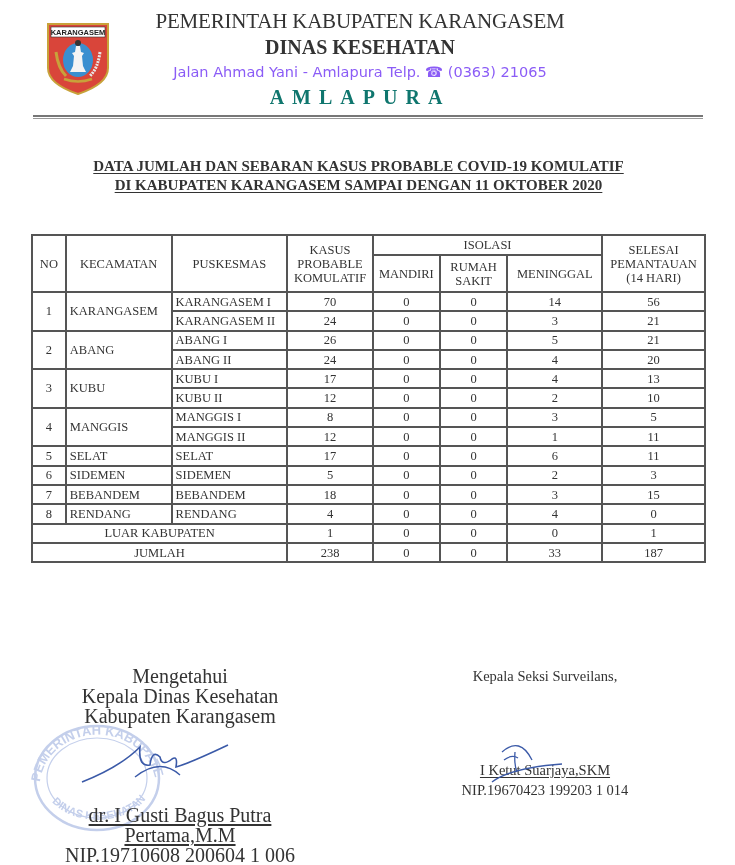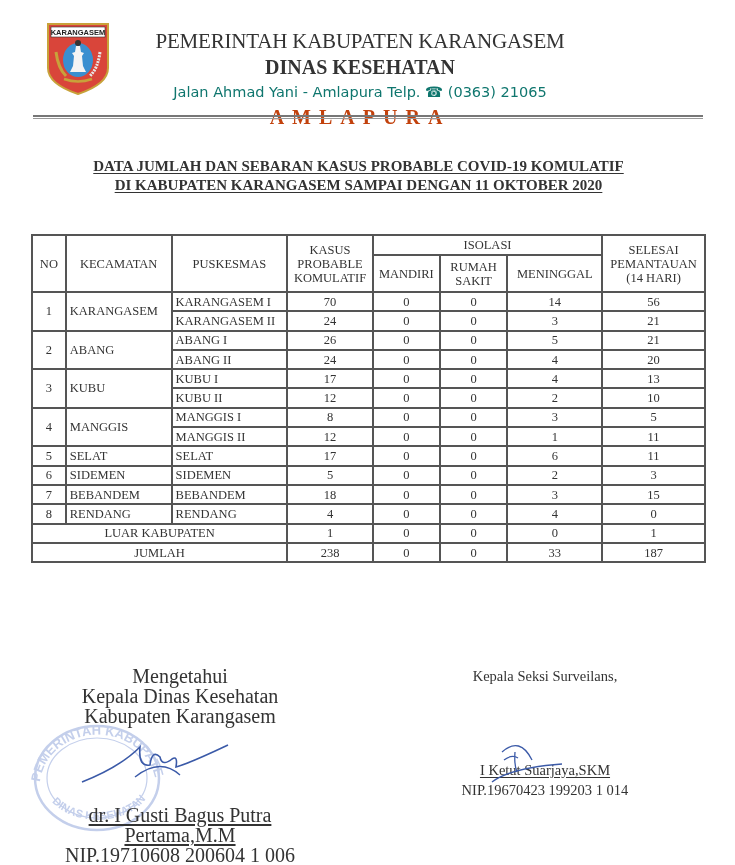--- a/index.html
+++ b/index.html
@@ -1,25 +1,25 @@
 <!DOCTYPE html>
 <html><head>
 <meta charset="utf-8">
 <style>
   * { box-sizing: border-box; margin: 0; padding: 0; }
   html, body { width: 735px; height: 865px; background: #ffffff; overflow: hidden; }
   body { font-family: "Liberation Serif", serif; color: #2a2a2a; position: relative; }
 
   .kop { position: absolute; left: 0; top: 0; width: 735px; height: 125px; }
   .logo { position: absolute; left: 46px; top: 22px; width: 64px; height: 74px; }
-  .kop-lines { position: absolute; left: 120px; top: 28px; width: 480px; text-align: center; }
+  .kop-lines { position: absolute; left: 120px; top: 8px; width: 480px; text-align: center; }
   .kop-l1 { font-size: 21px; letter-spacing: -0.2px; line-height: 26px; color: #333; }
   .kop-l2 { font-size: 20px; font-weight: bold; line-height: 26px; color: #333; }
-  .kop-l3 { font-family: "DejaVu Sans", sans-serif; font-size: 14.5px; line-height: 24px; color: #0f766e; }
-  .kop-l4 { font-size: 20px; font-weight: bold; letter-spacing: 8px; line-height: 26px; color: #c2410c; }
+  .kop-l3 { font-family: "DejaVu Sans", sans-serif; font-size: 14.5px; line-height: 24px; color: #8b5cf6; }
+  .kop-l4 { font-size: 20px; font-weight: bold; letter-spacing: 8px; line-height: 26px; color: #0f766e; }
   .kop-rule { position: absolute; left: 33px; top: 115px; width: 670px; height: 4px; border-top: 2px solid #777; border-bottom: 1px solid #999; }
 
   .title { position: absolute; left: 0; top: 157px; width: 717px; text-align: center; }
   .title div { font-size: 15px; font-weight: bold; line-height: 19px; color: #333; }
   .title span { text-decoration: underline; text-underline-offset: 2px; }
 
   table.data { position: absolute; left: 31px; top: 234px; width: 675px; border-collapse: collapse; font-size: 12.5px; color: #333; }
   table.data td, table.data th { border: 2px solid #555; font-weight: normal; text-align: center; line-height: 14px; padding: 0 2px; }
   table.data th { font-size: 12.5px; }
   .c-no { width: 34px; }

